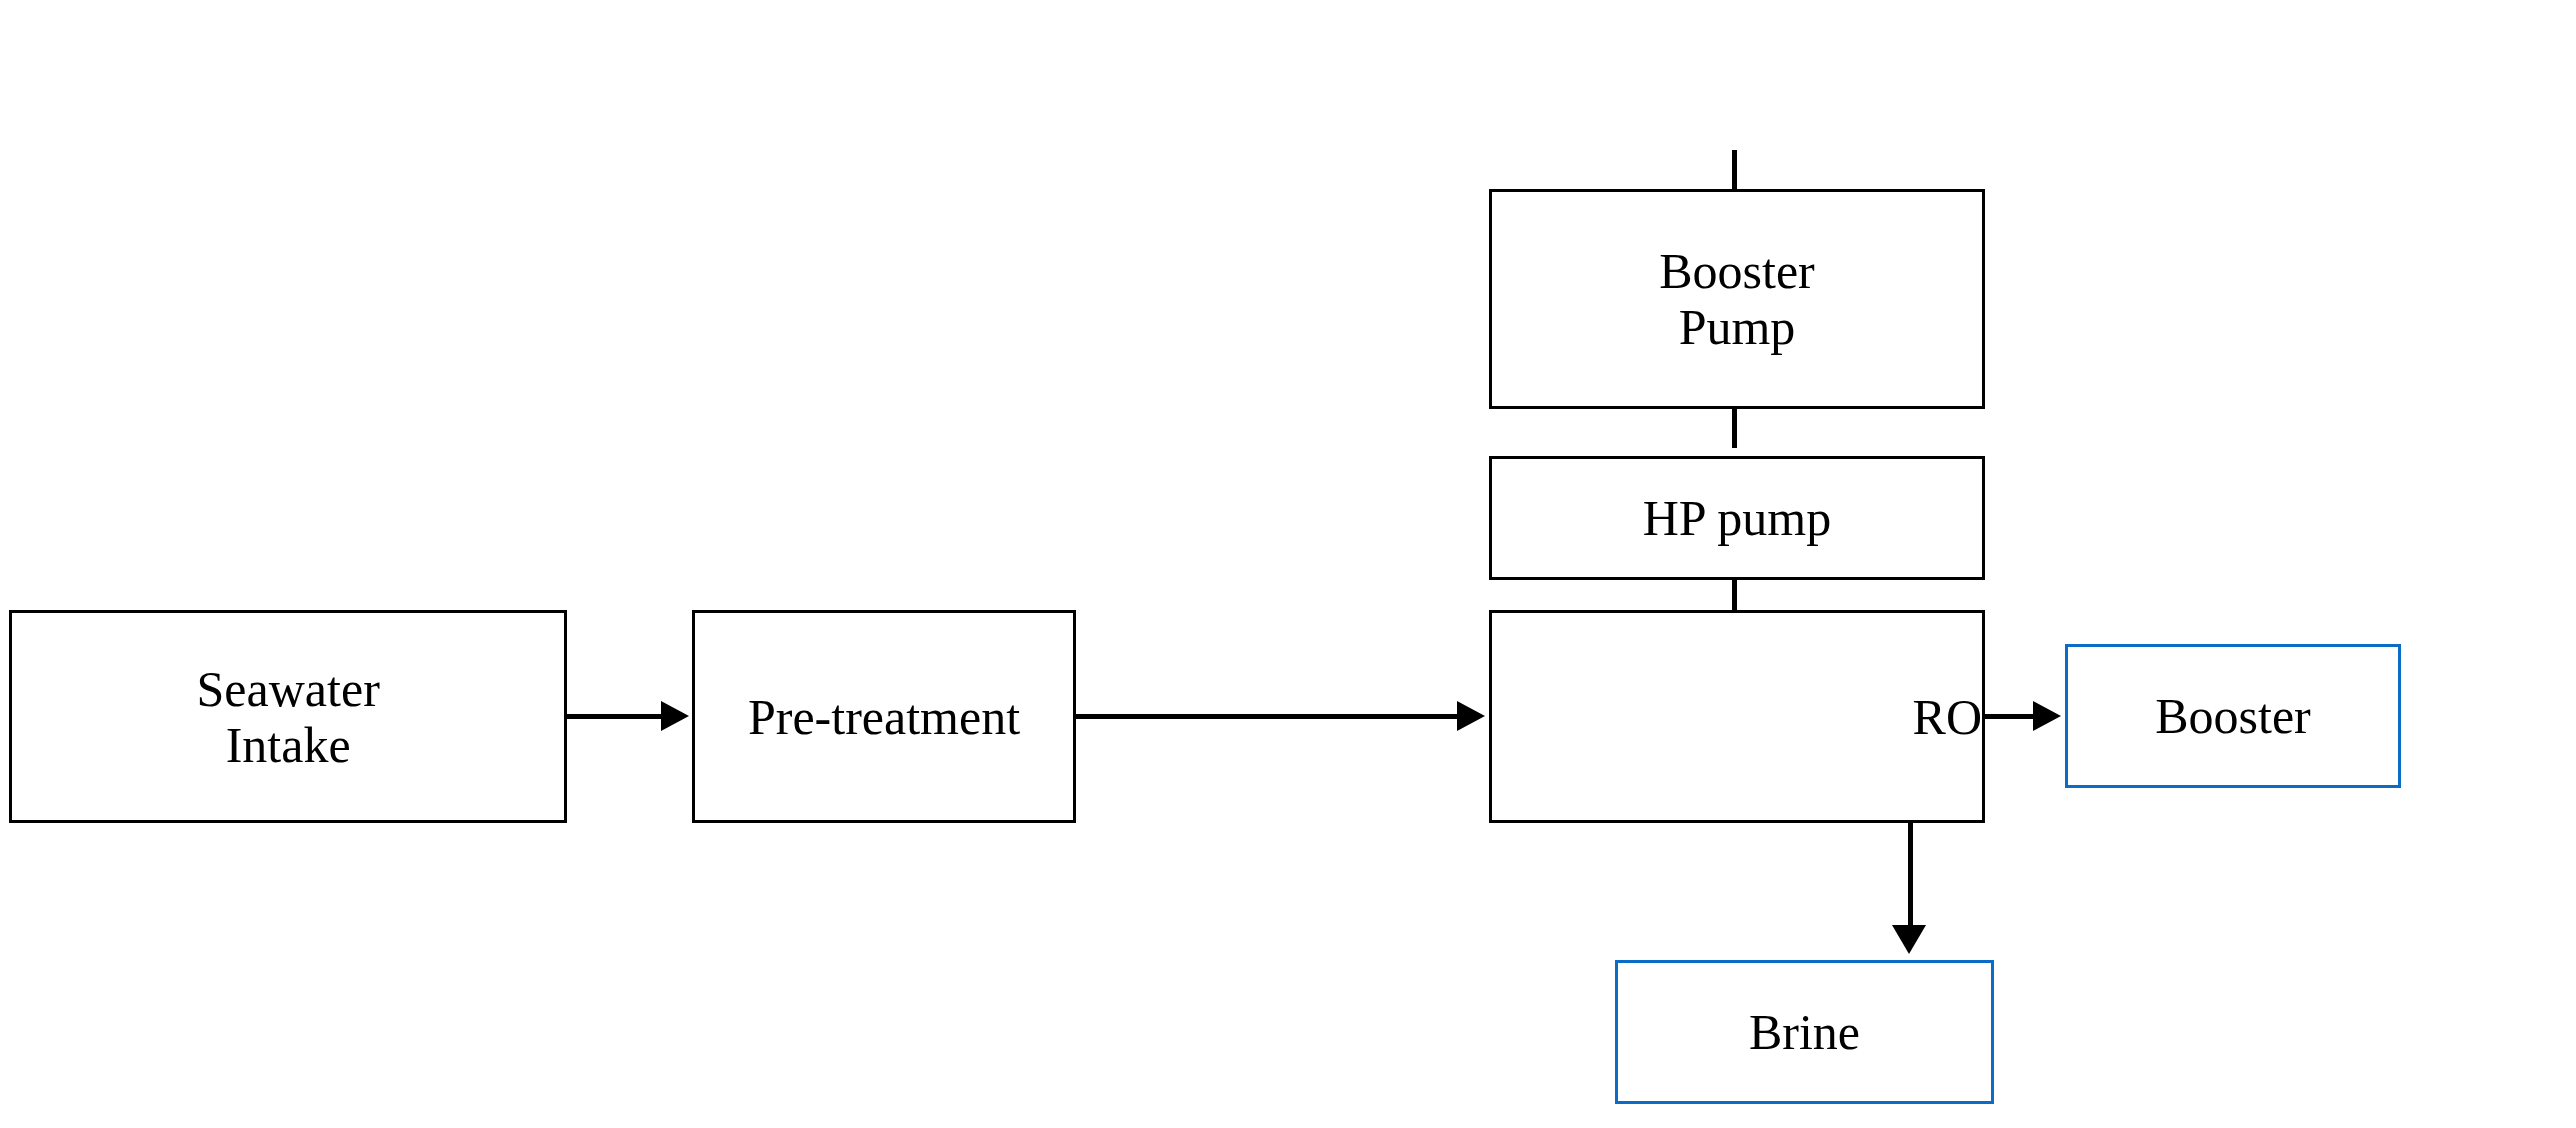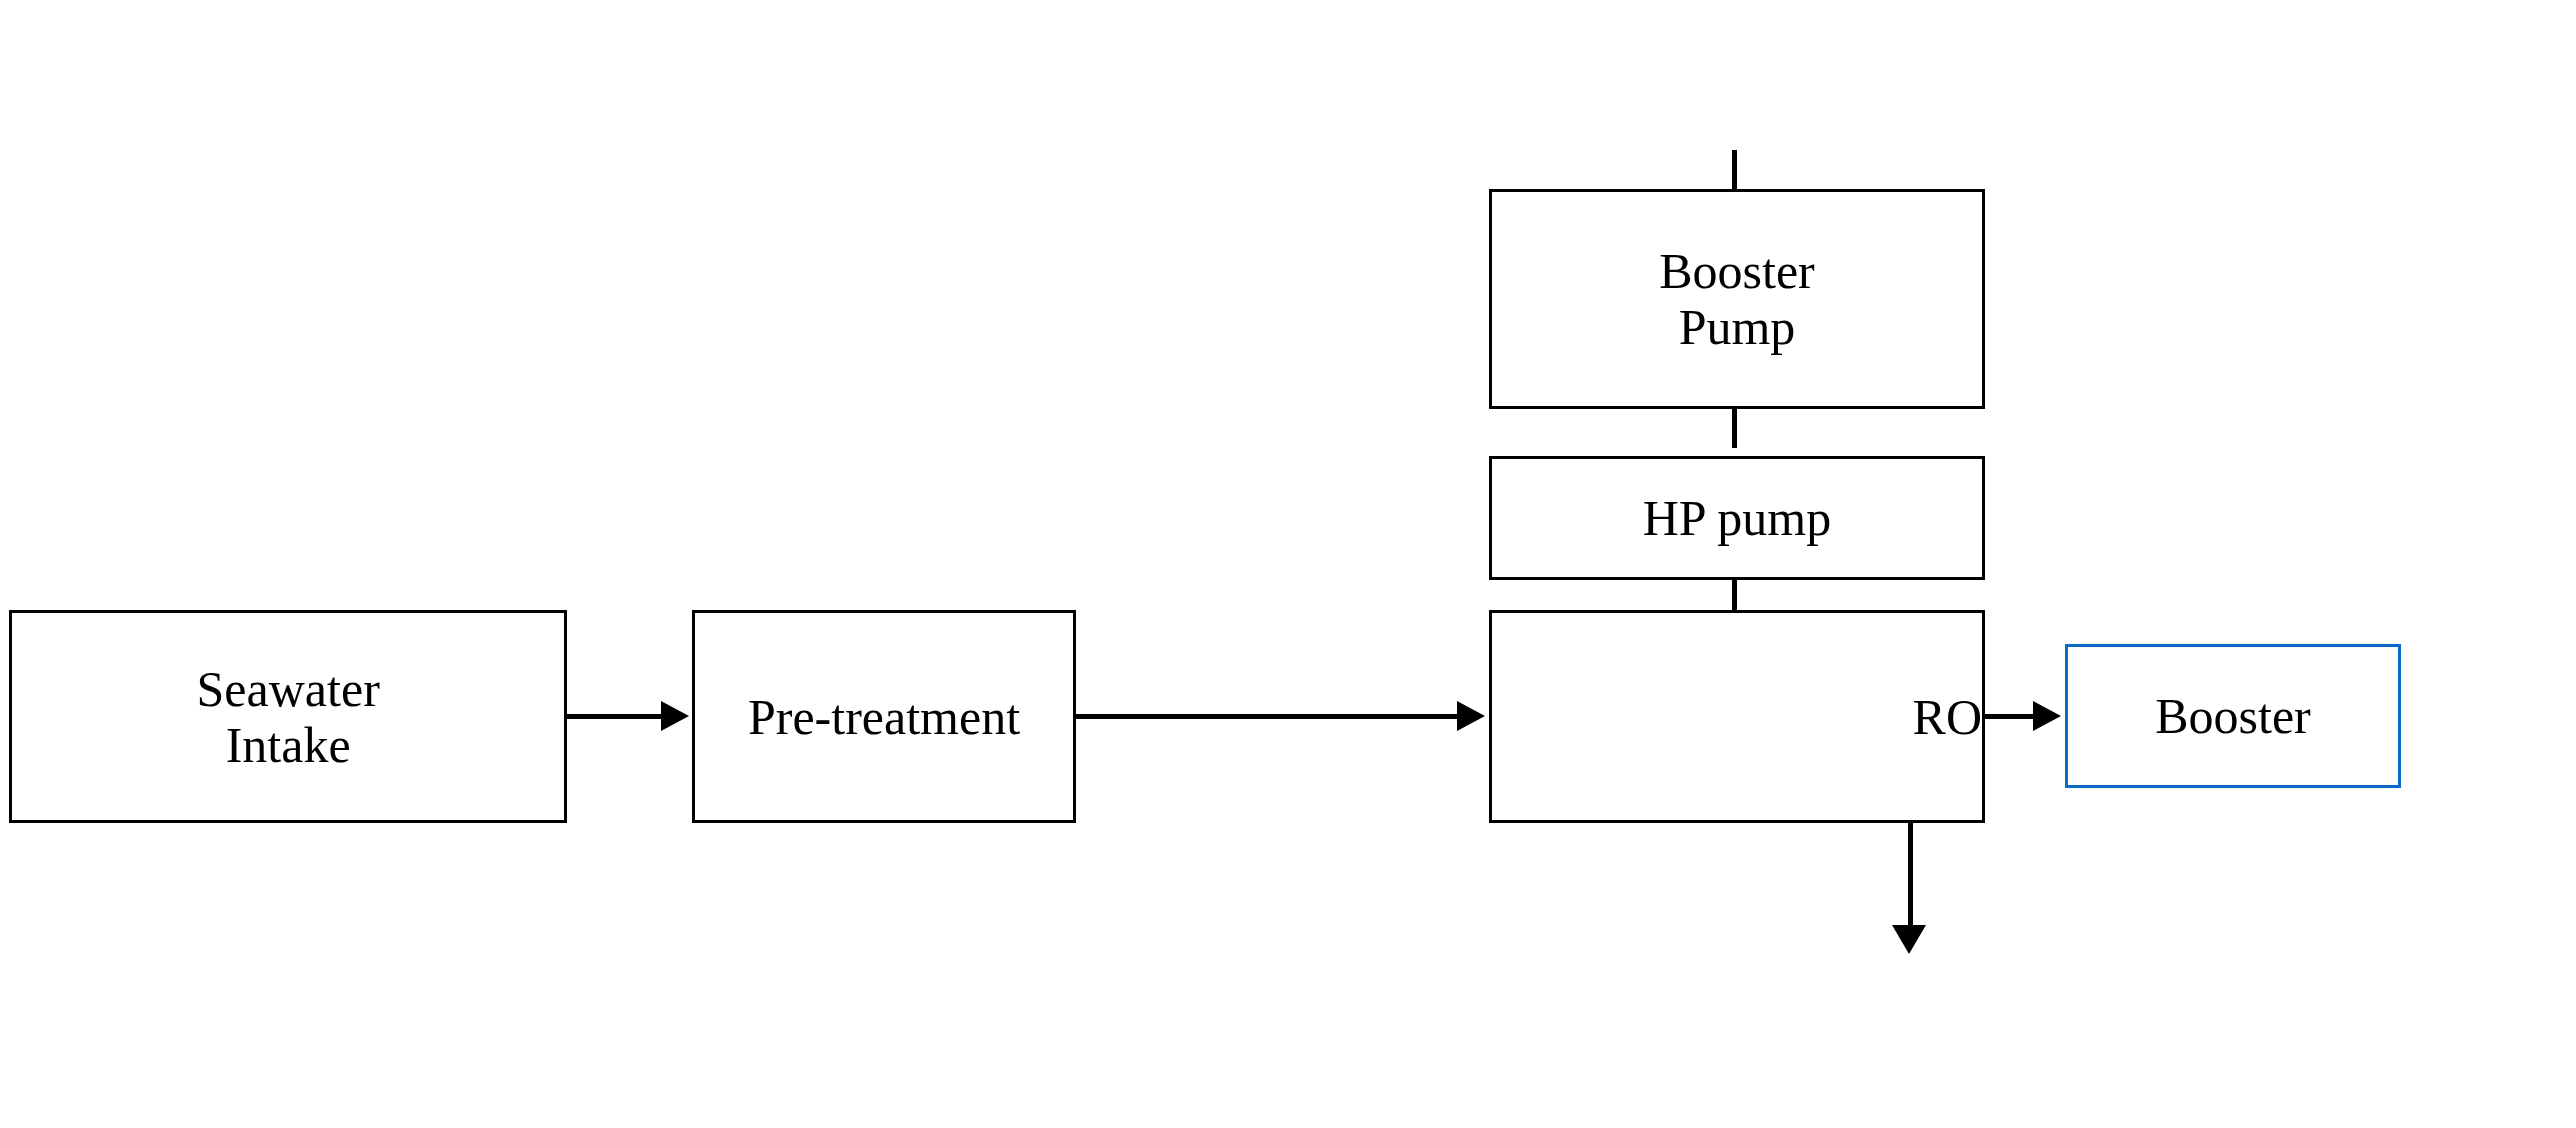--- a/index.html
+++ b/index.html
@@ -114,15 +114,18 @@
   </div>
 
   <div class="node black" style="left:1489px; top:610px; width:496px; height:213px; font-size:50px;text-align:right;">
     <span class="label">RO</span>
   </div>
 
   <div class="node blue" style="left:2065px; top:644px; width:336px; height:144px; font-size:50px;">
     <span class="label">Booster</span>
   </div>
 
+  <div class="node blue" style="left:1615px; top:960px; width:379px; height:144px; font-size:50px;">
+    <span class="label">Brine</span>
+  </div>
 
 </div>
 
 
 </body></html>

